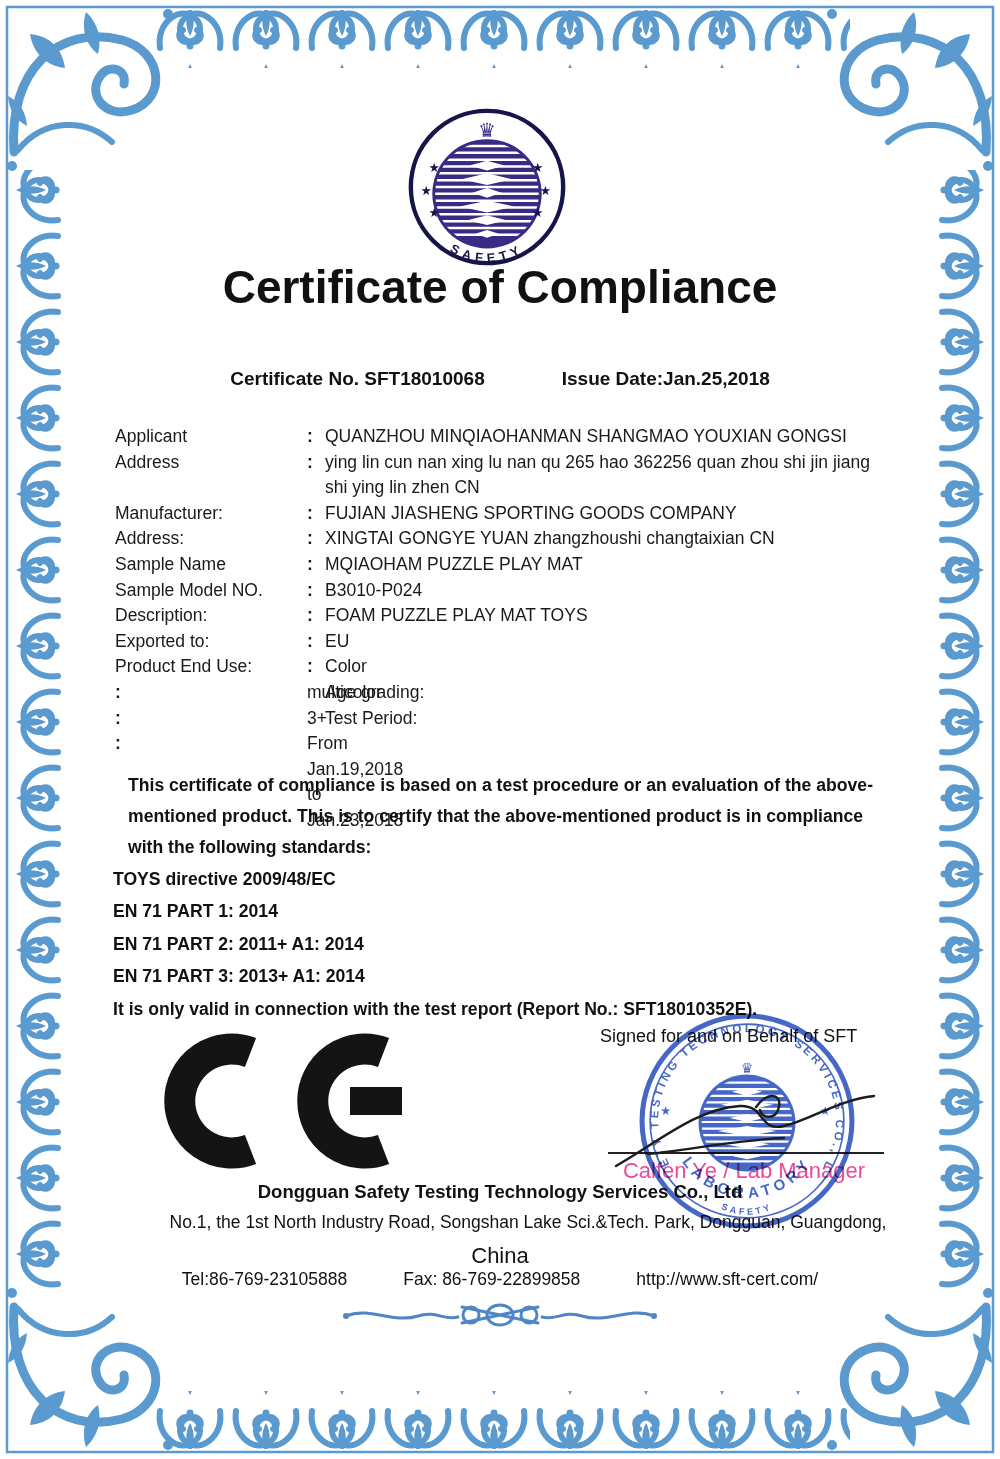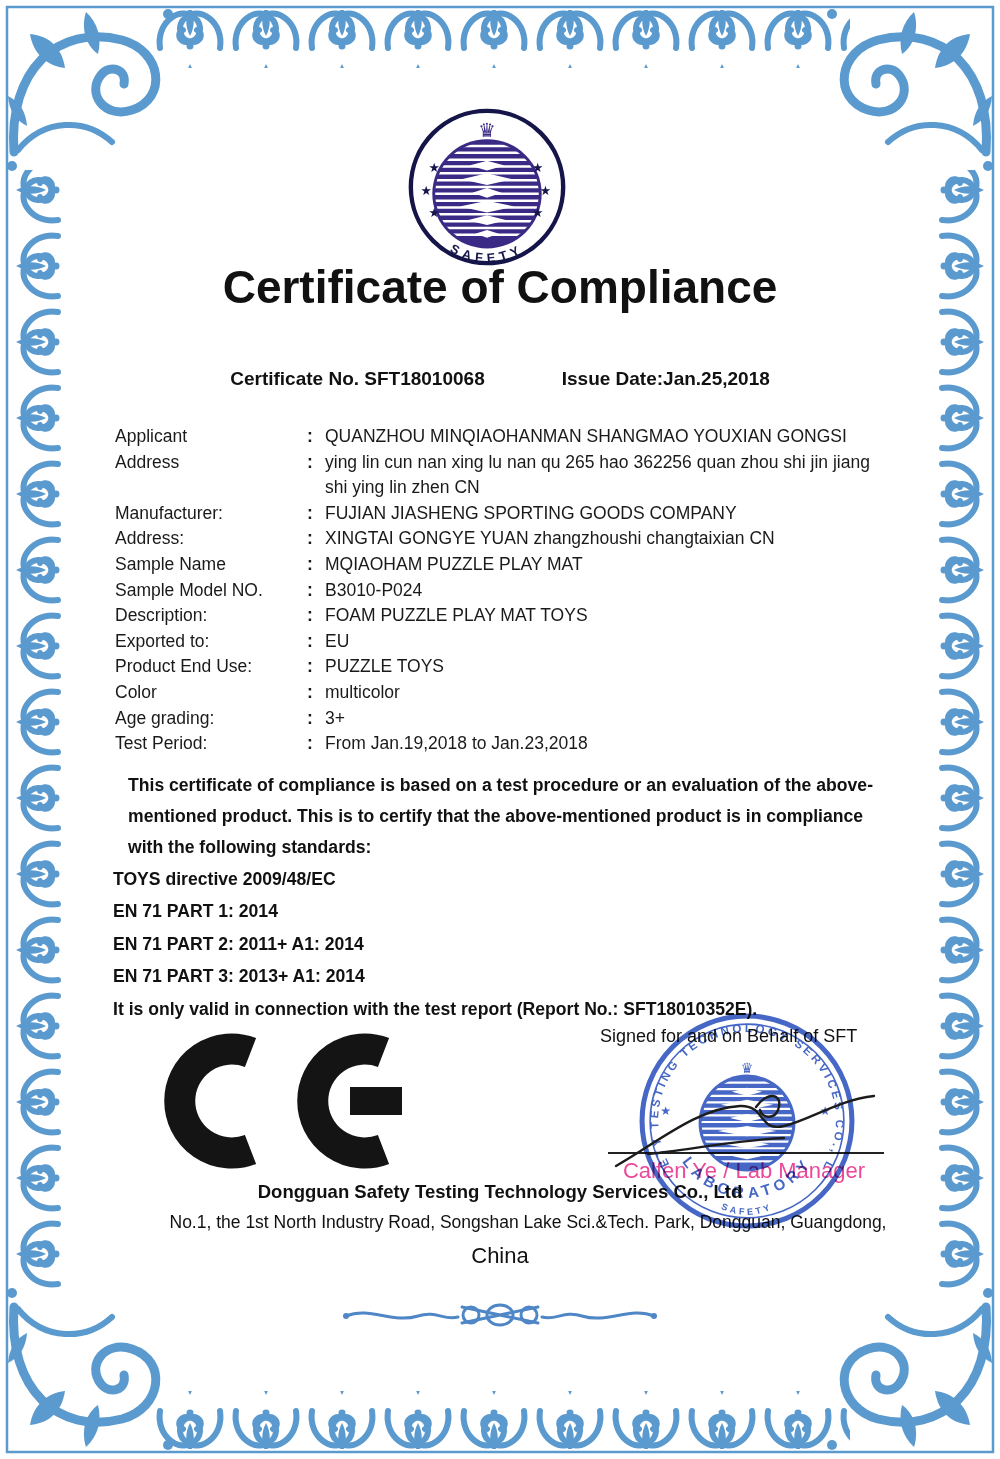--- a/index.html
+++ b/index.html
@@ -180,21 +180,20 @@
         <span class="f-colon">:</span>
         <span class="f-value">B3010-P024</span>
       <span class="f-label">Description:</span>
         <span class="f-colon">:</span>
         <span class="f-value">FOAM PUZZLE PLAY MAT TOYS</span>
       <span class="f-label">Exported to:</span>
         <span class="f-colon">:</span>
         <span class="f-value">EU</span>
       <span class="f-label">Product End Use:</span>
         <span class="f-colon">:</span>
-        <span class="f-value">PUZZLE TOYS</span>
       <span class="f-label">Color</span>
         <span class="f-colon">:</span>
         <span class="f-value">multicolor</span>
       <span class="f-label">Age grading:</span>
         <span class="f-colon">:</span>
         <span class="f-value">3+</span>
       <span class="f-label">Test Period:</span>
         <span class="f-colon">:</span>
         <span class="f-value">From Jan.19,2018 to Jan.23,2018</span>
     </div>
@@ -216,20 +215,25 @@
       </svg>
     </div>
 
     <div class="signed-for">Signed for and on Behalf of SFT</div>
     <div class="sig-line"></div>
     <div class="signer">Calfen Ye / Lab Manager</div>
 
     <div class="footer footer-company" style="position:absolute;">Dongguan Safety Testing Technology Services Co., Ltd</div>
     <div class="footer footer-addr" style="position:absolute;">No.1, the 1st North Industry Road, Songshan Lake Sci.&amp;Tech. Park, Dongguan, Guangdong,</div>
     <div class="footer footer-country" style="position:absolute;">China</div>
+    <div class="footer footer-contact" style="position:absolute;">
+      <span>Tel:86-769-23105888</span>
+      <span>Fax: 86-769-22899858</span>
+      <span>http://www.sft-cert.com/</span>
+    </div>
 
     <div class="divider-wrap">
       <svg viewBox="0 0 320 36" width="320" height="36">
         <g stroke="#4f86c6" fill="none" stroke-width="3" stroke-linecap="round">
           <path d="M6,20 C30,10 52,28 78,20 C96,14 104,25 118,21"></path>
           <path d="M314,20 C290,10 268,28 242,20 C224,14 216,25 202,21"></path>
           <circle cx="131" cy="19" r="8"></circle>
           <circle cx="189" cy="19" r="8"></circle>
           <path d="M122,27 L198,11 M122,11 L198,27"></path>
           <ellipse cx="160" cy="19" rx="13" ry="10"></ellipse>

